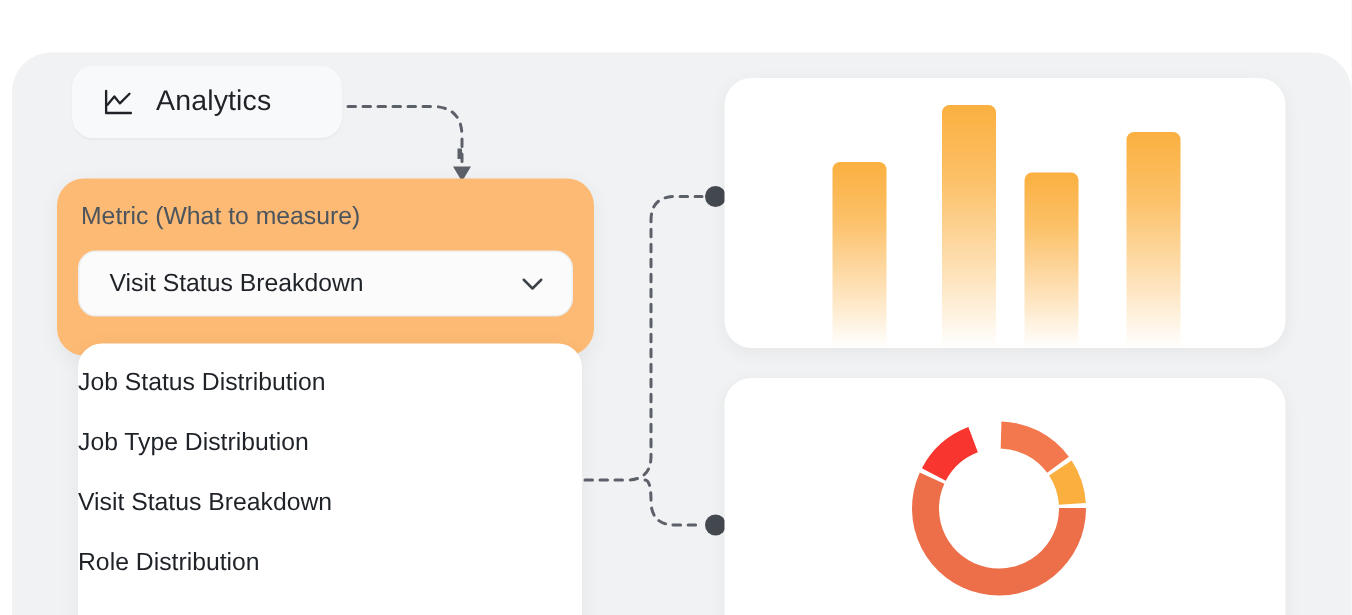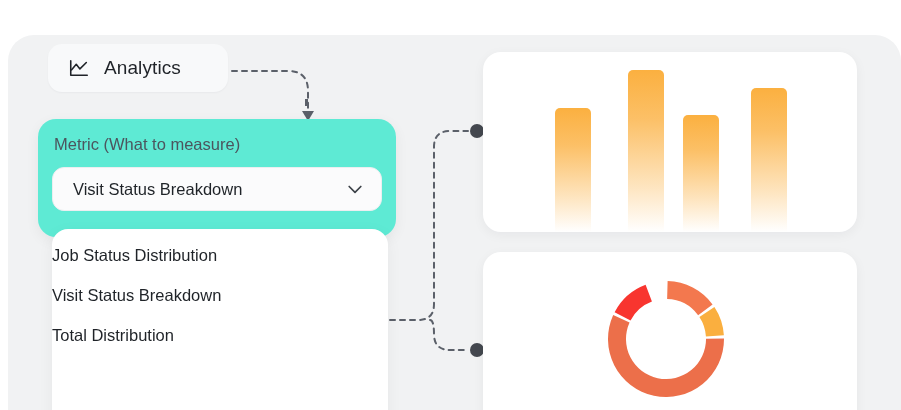--- a/index.html
+++ b/index.html
@@ -40,21 +40,21 @@
   .chip-label{
     font-size:19px;color:#1f2328;letter-spacing:.1px;
   }
   .chip-icon{display:block;width:22px;height:22px;}
 
   
   .metric-card{
     position:absolute;
     left:38px;top:92px;
     width:358px;height:118px;
-    background:#5eead4;
+    background:#fdba74;
     border-radius:18px;
     box-shadow:0 4px 14px rgba(16,24,40,.06);
   }
   .metric-label{
     position:absolute;left:16px;top:16px;
     font-size:16.5px;color:#4c555e;
   }
   .select-trigger{
     position:absolute;left:14px;top:48px;
     width:330px;height:44px;
@@ -149,22 +149,23 @@
       <span class="chev">
         <svg width="20" height="20" viewBox="0 0 24 24" fill="none" stroke="#3c4248" stroke-width="2" stroke-linecap="round" stroke-linejoin="round">
           <path d="M5 9 L12 16 L19 9"></path>
         </svg>
       </span>
     </div>
   </div>
 
   <div class="options">
     <div class="option">Job Status Distribution</div>
+    <div class="option">Job Type Distribution</div>
     <div class="option">Visit Status Breakdown</div>
-    <div class="option">Total Distribution</div>
+    <div class="option">Role Distribution</div>
   </div>
 
   <div class="chart-card" id="bar-card">
     <div class="bars" id="bars">
         <div class="bar" style="left: 72px; top: 56.16px; height: 123.84px; background: linear-gradient(rgb(251, 176, 64) 0%, rgba(251, 176, 64, 0.8) 30%, rgba(251, 176, 64, 0.333) 72%, rgba(251, 176, 64, 0) 100%);"></div>
         <div class="bar" style="left: 145px; top: 18.32px; height: 161.68px; background: linear-gradient(rgb(251, 176, 64) 0%, rgba(251, 176, 64, 0.8) 30%, rgba(251, 176, 64, 0.333) 72%, rgba(251, 176, 64, 0) 100%);"></div>
         <div class="bar" style="left: 200px; top: 63.04px; height: 116.96px; background: linear-gradient(rgb(251, 176, 64) 0%, rgba(251, 176, 64, 0.8) 30%, rgba(251, 176, 64, 0.333) 72%, rgba(251, 176, 64, 0) 100%);"></div>
         <div class="bar" style="left: 268px; top: 35.52px; height: 144.48px; background: linear-gradient(rgb(251, 176, 64) 0%, rgba(251, 176, 64, 0.8) 30%, rgba(251, 176, 64, 0.333) 72%, rgba(251, 176, 64, 0) 100%);"></div>
       </div>
   </div>

